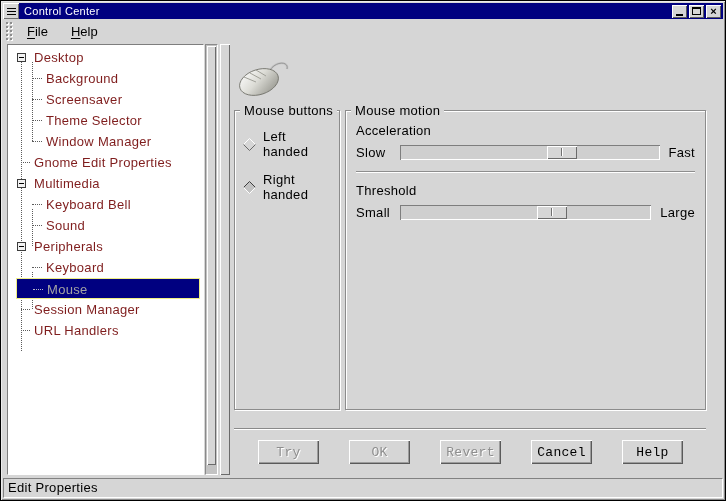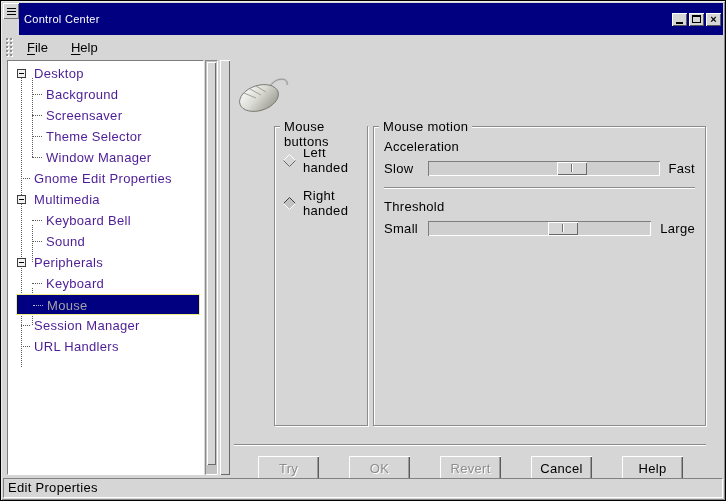--- a/index.html
+++ b/index.html
@@ -7,21 +7,21 @@
   body { font-family:"Liberation Sans", sans-serif; }
 
   .window {
     width:726px; height:501px; position:relative;
     background:#d6d6d6; border:1px solid #000;
     box-shadow: inset 1px 1px 0 #ececec, inset -1px -1px 0 #8a8a8a;
     padding:2px; display:flex; flex-direction:column; overflow:hidden;
   }
 
   
-  .titlebar-row { display:flex; height:32px; flex:0 0 auto; }
+  .titlebar-row { display:flex; height:16px; flex:0 0 auto; }
   .wm-menu-btn {
     width:16px; height:16px; background:#d6d6d6; flex:0 0 auto;
     box-shadow: inset 1px 1px 0 #fff, inset -1px -1px 0 #6e6e6e;
     display:flex; align-items:center; justify-content:center;
   }
   .wm-menu-glyph { width:9px; height:7px;
     background:repeating-linear-gradient(#000 0 1px, transparent 1px 3px); }
   .titlebar {
     flex:1; background:#000080; color:#fff; display:flex; align-items:center;
     padding:0 2px 0 5px; font-size:11px; letter-spacing:.3px;
@@ -50,21 +50,21 @@
 
   
   .main { flex:1; display:flex; padding:1px 3px 0 4px; min-height:0; }
 
   .tree-panel {
     width:197px; flex:0 0 auto; background:#fff;
     border:1px solid; border-color:#7e7e7e #fff #fff #7e7e7e;
     overflow:hidden; position:relative;
   }
   .tree-body { position:relative; padding-top:2px; font-size:13px; letter-spacing:.3px; }
-  .tree-row { position:relative; height:21px; line-height:21px; white-space:nowrap; color:#4c1d95; }
+  .tree-row { position:relative; height:21px; line-height:21px; white-space:nowrap; color:#7f1d1d; }
   .tree-label { display:inline-block; }
   .d0 .tree-label { margin-left:26px; }
   .d1 .tree-label { margin-left:38px; }
   .expander {
     position:absolute; left:9px; top:6px; width:9px; height:9px;
     background:#f2f2f2; border:1px solid #3c3c3c;
   }
   .expander::after { content:""; display:block; width:5px; border-top:1px solid #000; margin:3px auto 0; }
   .stub { position:absolute; top:10px; border-top:1px dotted #5c5c5c; }
   .stub-d0 { left:13px; width:9px; }
@@ -101,21 +101,21 @@
 
   .frames { display:flex; gap:5px; margin-top:10px; height:300px; flex:0 0 auto; }
   .frame {
     position:relative; border:1px solid #8c8c8c;
     box-shadow: inset 1px 1px 0 #fff, 1px 1px 0 #fff;
   }
   .frame-legend {
     position:absolute; top:-8px; left:5px; background:#d6d6d6;
     padding:0 4px; font-size:13px; letter-spacing:.3px; line-height:15px;
   }
-  .frame-buttons { width:94px; flex:0 0 auto; padding:18px 8px;margin-left:40px; }
+  .frame-buttons { width:106px; flex:0 0 auto; padding:18px 8px; }
   .frame-motion { flex:1; padding:12px 10px 0 10px; }
 
   .radio-row { display:flex; align-items:center; gap:7px; margin-bottom:13px; font-size:13px; letter-spacing:.3px;justify-content:center; }
   .radio-row svg { flex:0 0 auto; display:block; }
 
   .scale-label { font-size:13px; letter-spacing:.3px; margin-bottom:7px; }
   .slider-row { display:flex; align-items:center; margin-bottom:4px; }
   .slider-min { width:44px; font-size:13px; letter-spacing:.3px; flex:0 0 auto; }
   .slider-max { margin-left:9px; font-size:13px; letter-spacing:.3px; flex:0 0 auto; }
   .slider-trough {
@@ -129,21 +129,21 @@
   .slider-tick { position:absolute; left:14px; top:2px; width:1px; height:8px;
     background:#707070; box-shadow:1px 0 0 #fff; }
   .motion-sep { border-top:1px solid #8e8e8e; border-bottom:1px solid #fff; margin:11px 0 10px 0; }
 
   .hsep { flex:0 0 auto; margin-top:18px; border-top:1px solid #8a8a8a; border-bottom:1px solid #fff; }
 
   .button-row { display:flex; gap:30px; padding:10px 0 0 24px; flex:0 0 auto; }
   .btn {
     width:61px; height:24px; background:#d6d6d6; font-size:13px; letter-spacing:.3px;
     border:none; box-shadow: inset 1px 1px 0 #fff, inset -1px -1px 0 #5a5a5a, inset -2px -2px 0 #9c9c9c;
-    color:#000; font-family:Liberation Sans, sans-serif; cursor:default;
+    color:#000; font-family:Liberation Mono, monospace; cursor:default;
   }
   .btn.disabled { color:#8e8e8e; text-shadow:1px 1px 0 #fff; }
 
   
   .statusbar {
     flex:0 0 auto; height:20px; margin:3px 0 0 0;
     border:1px solid; border-color:#828282 #fff #fff #828282;
     font-size:13px; letter-spacing:.3px; line-height:18px; padding-left:4px; color:#000;
     background:#d6d6d6;
   }

